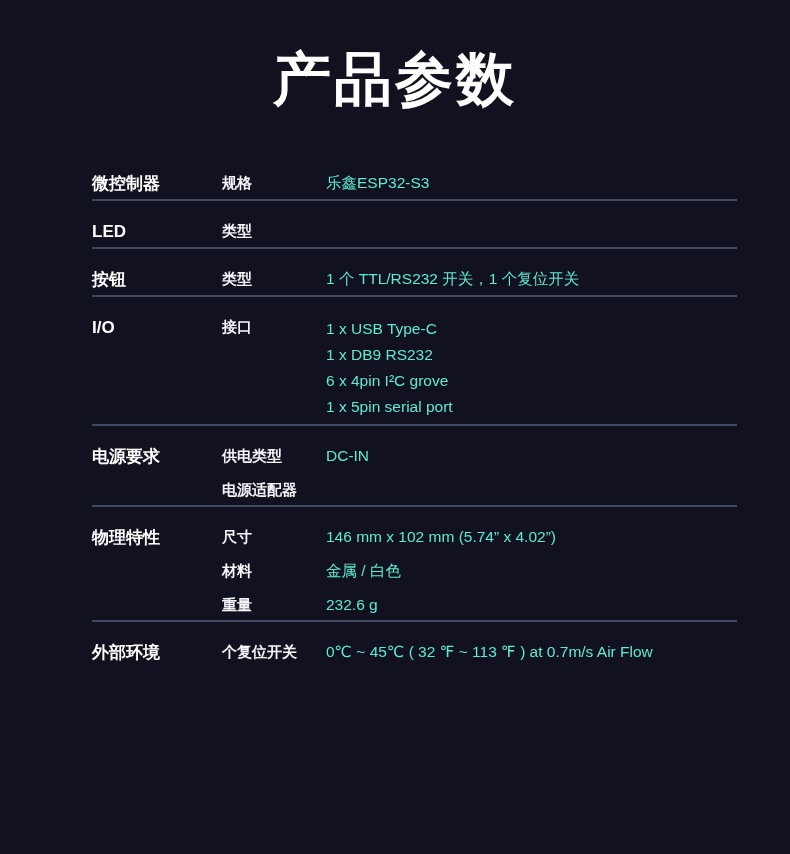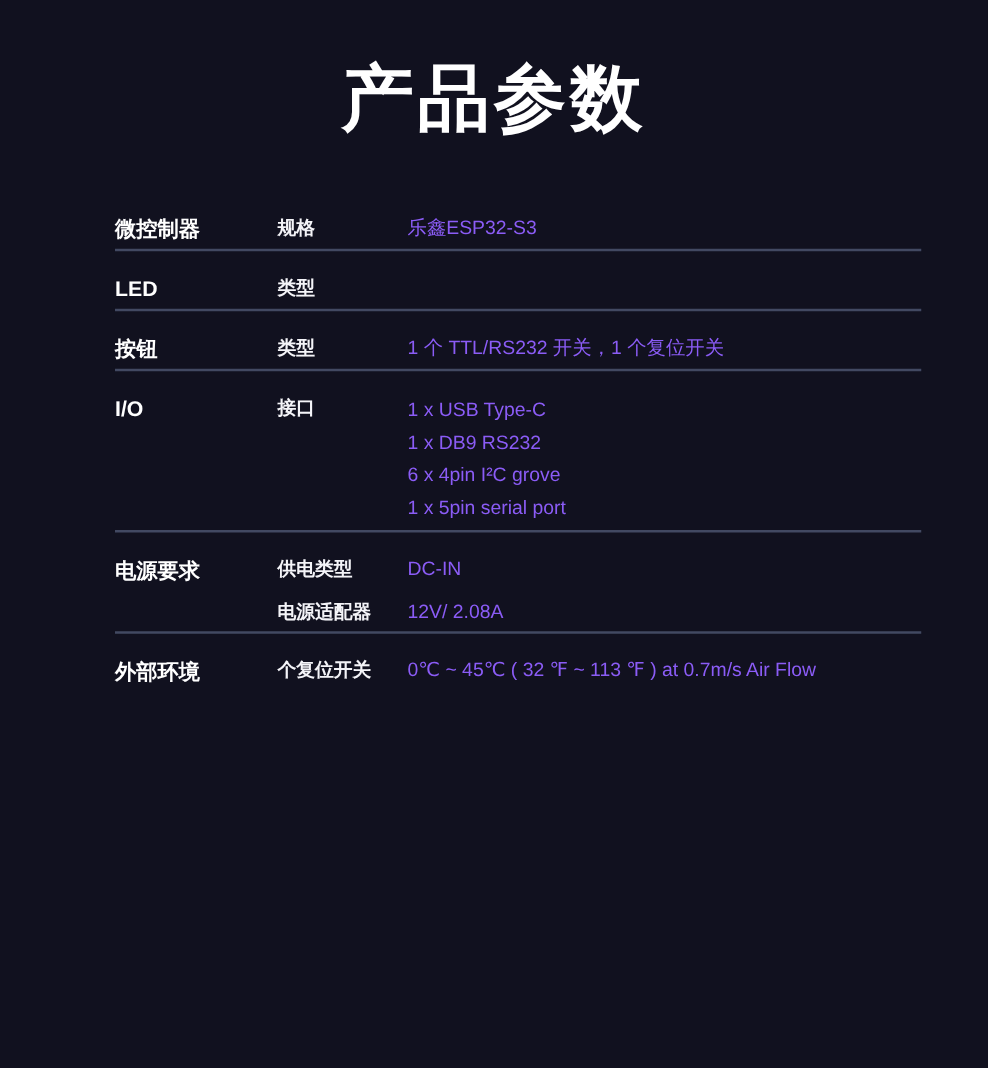--- a/index.html
+++ b/index.html
@@ -55,21 +55,21 @@
   }
   .label {
     font-size: 15px;
     font-weight: 600;
     color: #f4f4f8;
     line-height: 22px;
   }
   .values {
     font-size: 15.5px;
     font-weight: 400;
-    color: #8b5cf6;
+    color: #5eead4;
   }
   .value-line {
     line-height: 26px;
   }
   .pair.single .value-line { line-height: 22px; }
 </style>
 </head>
 <body>
 
 <div class="page">
@@ -129,27 +129,49 @@
     <div class="pairs">
   <div class="pair single">
     <div class="label">供电类型</div>
     <div class="values">
               <div class="value-line">DC-IN</div>
             </div>
   </div>
 
   <div class="pair single">
     <div class="label">电源适配器</div>
+  </div>
+</div>
+  </div>
+
+  <div class="row">
+    <div class="cat">物理特性</div>
+    <div class="pairs">
+  <div class="pair single">
+    <div class="label">尺寸</div>
     <div class="values">
-              <div class="value-line">12V/ 2.08A</div>
+              <div class="value-line">146 mm x 102 mm (5.74” x 4.02”)</div>
+            </div>
+  </div>
+
+  <div class="pair single">
+    <div class="label">材料</div>
+    <div class="values">
+              <div class="value-line">金属 / 白色</div>
+            </div>
+  </div>
+
+  <div class="pair single">
+    <div class="label">重量</div>
+    <div class="values">
+              <div class="value-line">232.6 g</div>
             </div>
   </div>
 </div>
   </div>
-
 
   <div class="row">
     <div class="cat">外部环境</div>
     <div class="pairs">
   <div class="pair single">
     <div class="label">个复位开关</div>
     <div class="values">
               <div class="value-line">0℃ ~ 45℃ ( 32 ℉ ~ 113 ℉ ) at 0.7m/s Air Flow</div>
             </div>
   </div>

